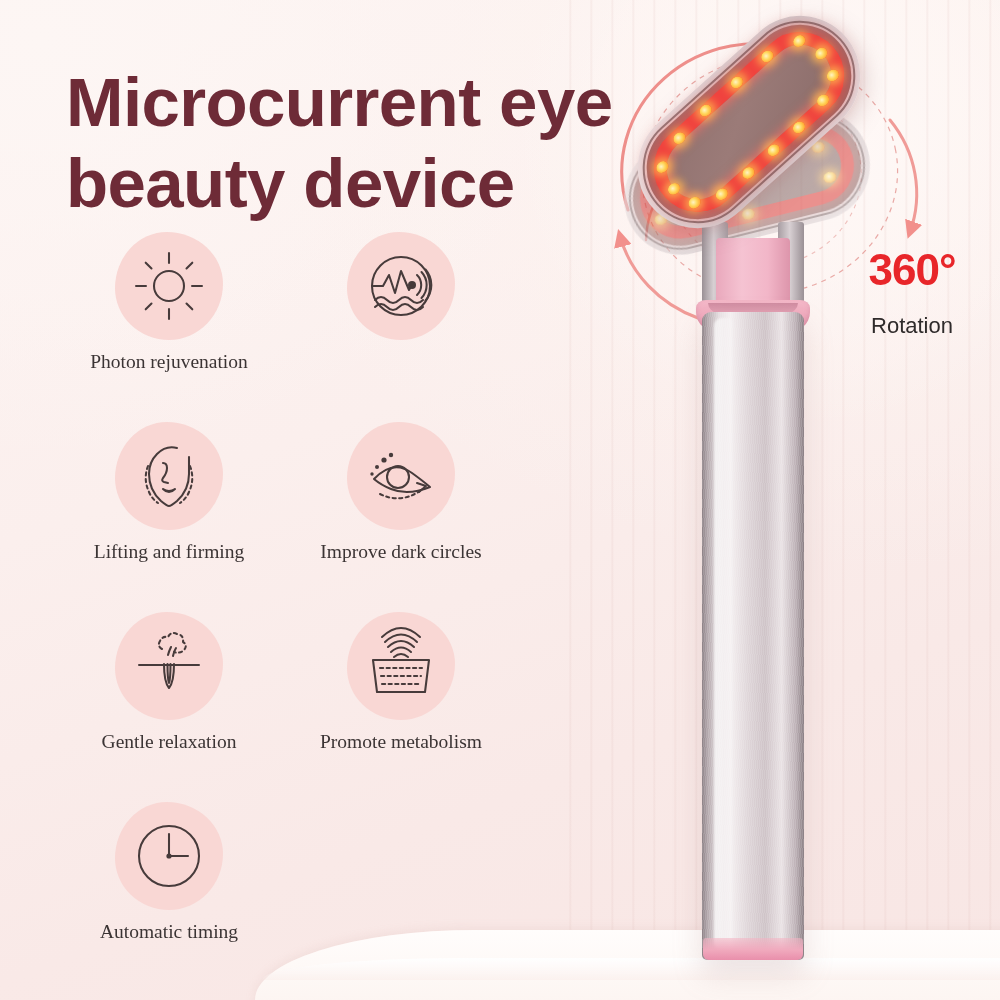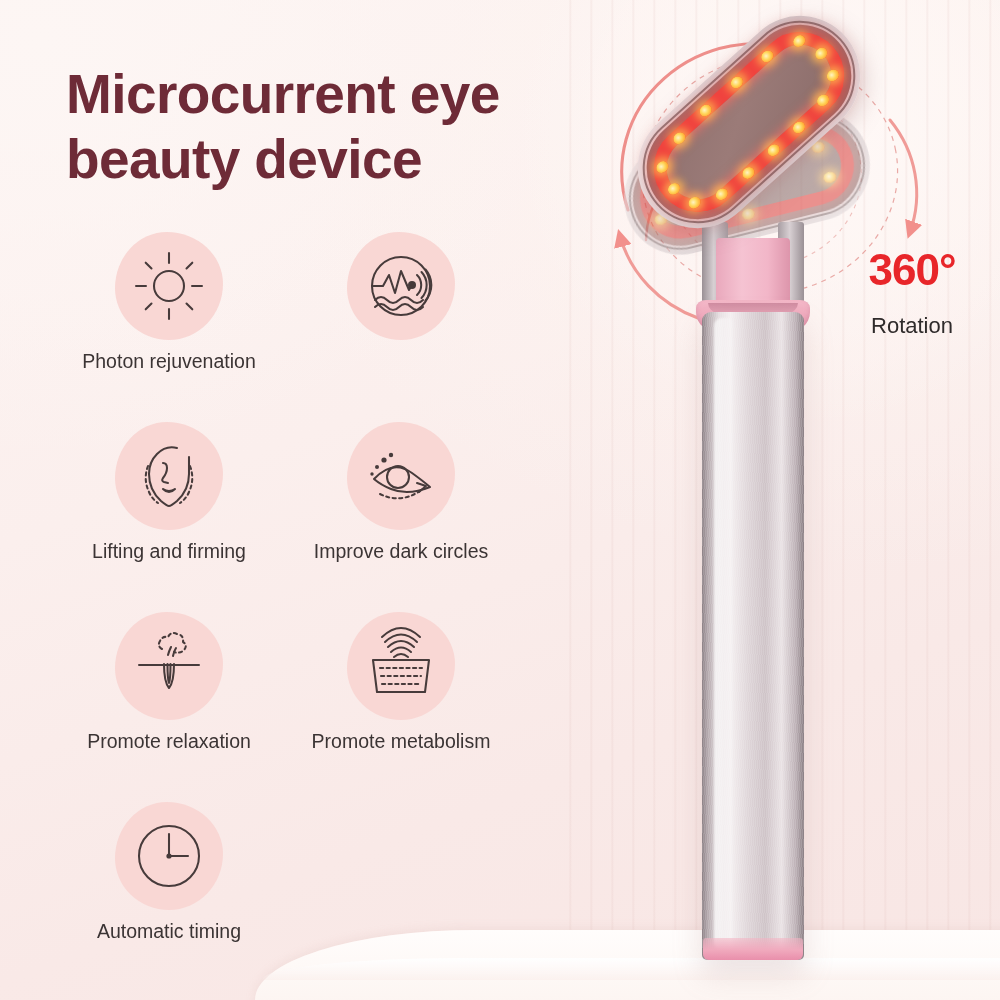--- a/index.html
+++ b/index.html
@@ -42,21 +42,21 @@
   #podiumEdge{
     position:absolute;left:262px;top:958px;width:858px;height:22px;
     background:linear-gradient(180deg,rgba(255,255,255,.95),rgba(246,230,227,.35));
     border-radius:200px 60px 0 0 / 22px 14px 0 0;
     filter:blur(.4px);
   }
 
   
   #headline{
     position:absolute;left:66px;top:62px;width:600px;
-    color:#6e2b37;font-weight:700;font-size:55px;line-height:1.18;
+    color:#6e2b37;font-weight:700;font-size:69px;line-height:1.18;
     letter-spacing:-.6px;
     font-family:"Liberation Sans", sans-serif;
   }
   #headline .l{display:block;white-space:nowrap;}
 
   
   #features{
     position:absolute;left:62px;top:228px;width:520px;
     display:grid;grid-template-columns:214px 214px;
     column-gap:18px;row-gap:8px;
@@ -65,21 +65,21 @@
   .blob{
     position:absolute;left:50%;top:4px;transform:translateX(-50%);
     width:108px;height:108px;background:#f9d7d4;
     border-radius:48% 52% 50% 50% / 52% 48% 52% 48%;
     display:flex;align-items:center;justify-content:center;
   }
   .blob svg{display:block;overflow:visible;}
   .flabel{
     position:absolute;left:0;top:122px;width:214px;text-align:center;
     color:#3b3434;font-size:19.5px;line-height:1.2;
-    font-family:Liberation Sans, sans-serif;
+    font-family:Liberation Serif, serif;
   }
   .ico{fill:none;stroke:#473b3b;stroke-width:2.05;
        stroke-linecap:round;stroke-linejoin:round;}
   .ico-f{fill:#473b3b;stroke:none;}
   .dash{stroke-dasharray:3.2 3.4;}
 
   
   #device{position:absolute;left:590px;top:0;width:410px;height:1000px;}
 
   .handle{
@@ -264,21 +264,21 @@
       <div class="blob">
         <svg width="78" height="72" viewBox="0 0 78 72">
           <path class="ico dash" d="M32 19 q-5 -3 -2 -8 q2 -5 8 -4 q3 -6 9 -3 q7 1 6 8 q5 3 1 8 q-4 4 -10 2"></path>
           <path class="ico" d="M38 25 q1 -4 3 -8" stroke-width="1.6"></path>
           <path class="ico" d="M43 26 q1 -5 3 -8" stroke-width="1.6"></path>
           <path class="ico" d="M9 35 L69 35" stroke-width="4.5"></path>
           <path class="ico" d="M34 34 q0 18 5 24 q5 -6 5 -24"></path>
           <path class="ico" d="M37.5 34 q0 15 1.5 19 q1.5 -4 1.5 -19" stroke-width="1.7"></path>
         </svg>
       </div>
-      <div class="flabel">Promote relaxation</div>
+      <div class="flabel">Gentle relaxation</div>
     </div>
 
     <div class="feat">
       <div class="blob">
         <svg width="80" height="72" viewBox="0 0 80 72">
           <g class="ico" stroke-width="1.9">
             <path d="M30 22 q10 -9 20 0"></path>
             <path d="M27 17 q13 -12 26 0"></path>
             <path d="M24 12 q16 -15 32 0"></path>
             <path d="M21 7  q19 -18 38 0"></path>

